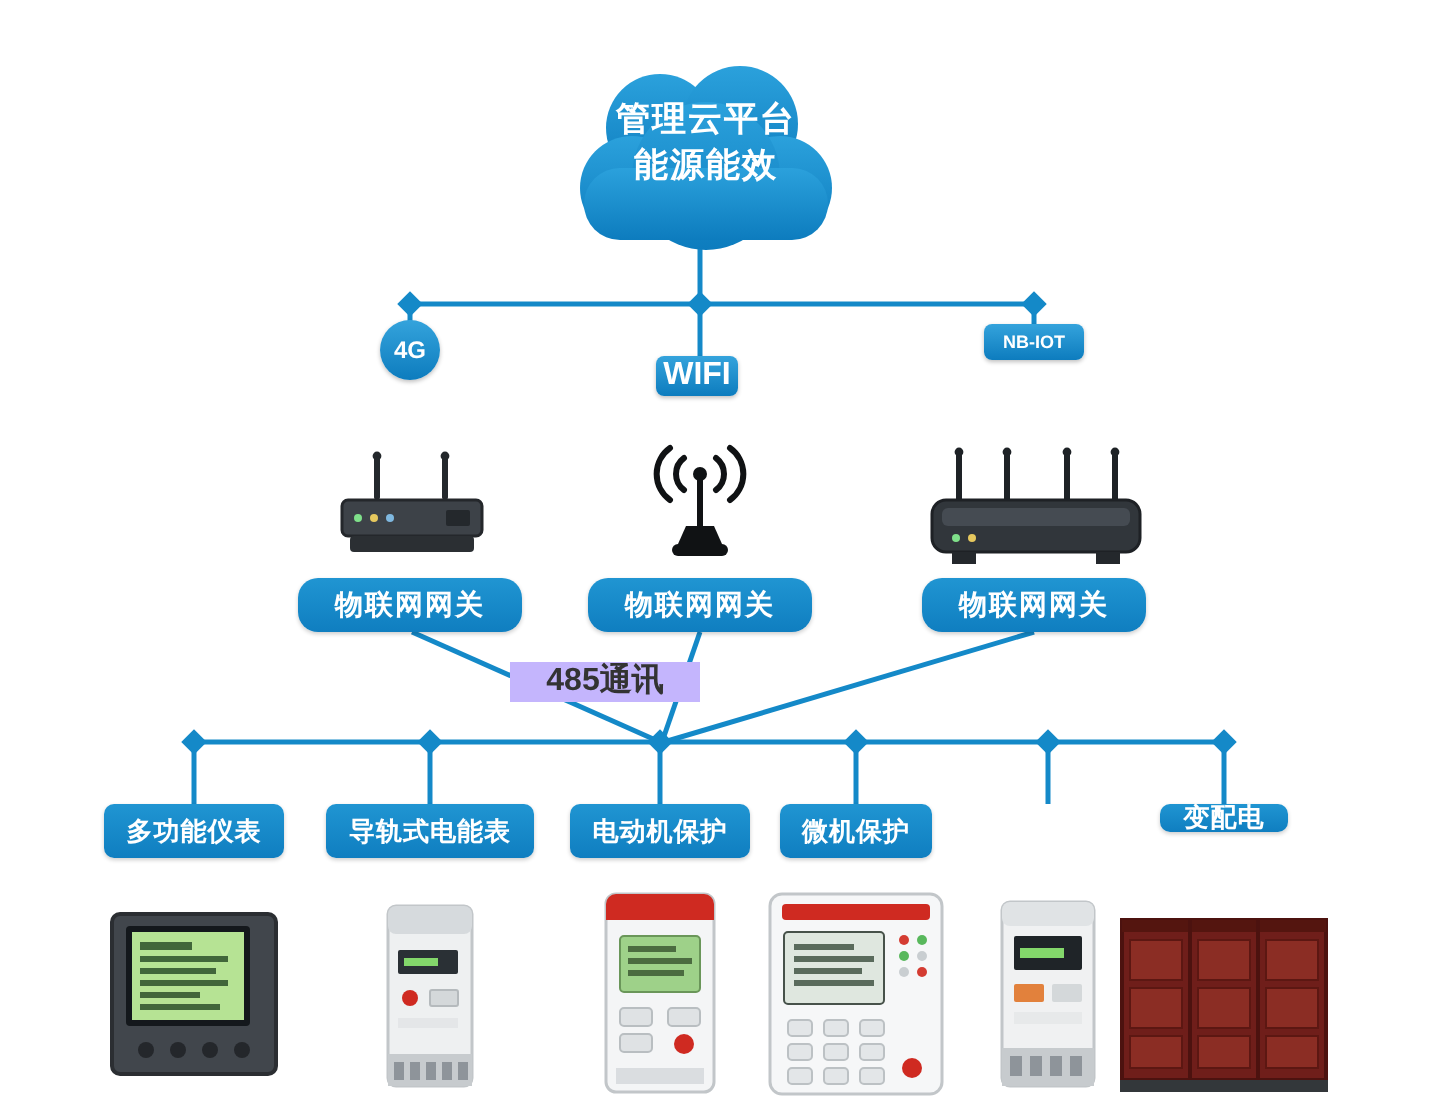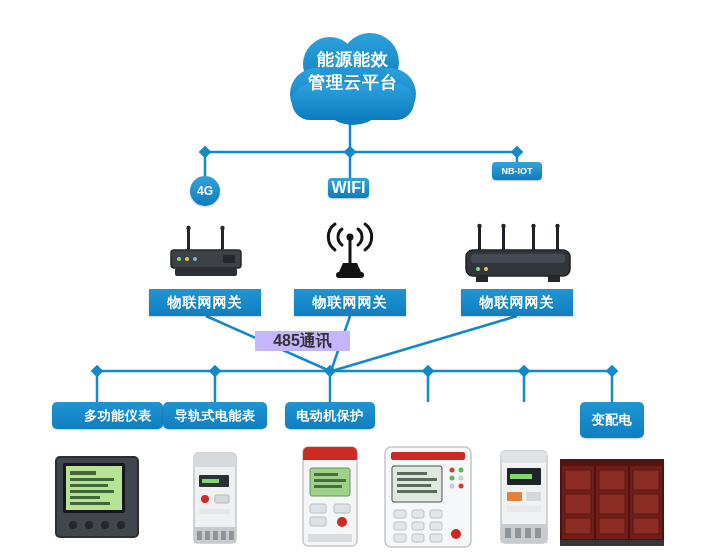--- a/index.html
+++ b/index.html
@@ -14,21 +14,21 @@
   }
   .badge{
     background:linear-gradient(#34a3dc,#0d7cbe);color:#fff;font-weight:bold;
     display:flex;align-items:center;justify-content:center;
     box-shadow:0 1px 2px rgba(0,0,0,.25);
   }
   .badge-circle{border-radius:50%;}
   .badge-pill{border-radius:4px;}
   .gw-label,.dev-label{
     background:linear-gradient(#2095d2,#0f7ec0);color:#fff;font-weight:bold;
-    display:flex;align-items:center;justify-content:center;border-radius:0;
+    display:flex;align-items:center;justify-content:center;border-radius:10px;
     box-shadow:0 1px 2px rgba(0,0,0,.2);
   }
   .gw-label{font-size:14px;letter-spacing:1px;}
   .dev-label{font-size:13px;border-radius:5px;letter-spacing:.5px;}
   .bus-label{
     font-size:16px;font-weight:bold;color:#333;text-align:center;background:#c4b5fd;
     line-height:20px;
   }
 </style>
 </head>
@@ -77,25 +77,25 @@
     <g fill="url(#cg)">
       <circle cx="52" cy="42" r="27"></circle>
       <circle cx="92" cy="40" r="29"></circle>
       <circle cx="38" cy="72" r="26"></circle>
       <circle cx="112" cy="72" r="26"></circle>
       <circle cx="75" cy="66" r="37"></circle>
       <rect x="14" y="62" width="122" height="36" rx="18"></rect>
     </g>
   </svg>
   <div class="abs cloud-text" style="left:278px;top:48px;width:150px;">
+    <div>管理云平台</div>
     <div>能源能效</div>
-    <div>管理云平台</div>
   </div>
 
-  <div class="abs badge badge-circle" style="left:190px;top:176px;width:30px;height:30px;font-size:12px;">4G</div>
+  <div class="abs badge badge-circle" style="left:190px;top:160px;width:30px;height:30px;font-size:12px;">4G</div>
   <div class="abs badge badge-pill" style="left:328px;top:178px;width:41px;height:20px;font-size:16px;">WIFI</div>
   <div class="abs badge badge-pill" style="left:492px;top:162px;width:50px;height:18px;font-size:9px;">NB-IOT</div>
 
   <svg class="abs" style="left:163px;top:224px;" width="86" height="62" viewBox="0 0 86 62">
     <circle cx="25.5" cy="4" r="2.2" fill="#24282c"></circle>
     <circle cx="59.5" cy="4" r="2.2" fill="#24282c"></circle>
     <rect x="24" y="4" width="3" height="22" rx="1.5" fill="#24282c"></rect>
     <rect x="58" y="4" width="3" height="22" rx="1.5" fill="#24282c"></rect>
     <rect x="8" y="26" width="70" height="18" rx="3" fill="#3d4248" stroke="#24272b" stroke-width="1.5"></rect>
     <circle cx="16" cy="35" r="2" fill="#7fe08a"></circle>
@@ -134,24 +134,25 @@
     <rect x="14" y="54" width="12" height="6" fill="#24282c"></rect>
     <rect x="86" y="54" width="12" height="6" fill="#24282c"></rect>
   </svg>
 
   <div class="abs gw-label" style="left:149px;top:289px;width:112px;height:27px;">物联网网关</div>
   <div class="abs gw-label" style="left:294px;top:289px;width:112px;height:27px;">物联网网关</div>
   <div class="abs gw-label" style="left:461px;top:289px;width:112px;height:27px;">物联网网关</div>
 
   <div class="abs bus-label" style="left:255px;top:331px;width:95px;height:20px;">485通讯</div>
 
-  <div class="abs dev-label" style="left:52px;top:402px;width:90px;height:27px;padding-left:21px;">多功能仪表</div>
+  <div class="abs dev-label" style="left:52px;top:402px;width:90px;height:27px;">多功能仪表</div>
   <div class="abs dev-label" style="left:285px;top:402px;width:90px;height:27px;">电动机保护</div>
   <div class="abs dev-label" style="left:163px;top:402px;width:104px;height:27px;">导轨式电能表</div>
-  <div class="abs dev-label" style="left:580px;top:402px;width:64px;height:36px;">变配电</div>
+  <div class="abs dev-label" style="left:390px;top:402px;width:76px;height:27px;">微机保护</div>
+  <div class="abs dev-label" style="left:580px;top:402px;width:64px;height:14px;">变配电</div>
 
   <svg class="abs" style="left:51px;top:447px;" width="92" height="100" viewBox="0 0 92 100">
     <rect x="5" y="10" width="82" height="80" rx="4" fill="#41464c" stroke="#2b2e32" stroke-width="2"></rect>
     <rect x="12" y="16" width="62" height="50" rx="2" fill="#14181c"></rect>
     <rect x="15" y="19" width="56" height="44" fill="#b6e394"></rect>
     <rect x="19" y="24" width="26" height="4" fill="#41663a"></rect>
     <rect x="19" y="31" width="44" height="3" fill="#41663a"></rect>
     <rect x="19" y="37" width="38" height="3" fill="#41663a"></rect>
     <rect x="19" y="43" width="44" height="3" fill="#41663a"></rect>
     <rect x="19" y="49" width="30" height="3" fill="#41663a"></rect>

